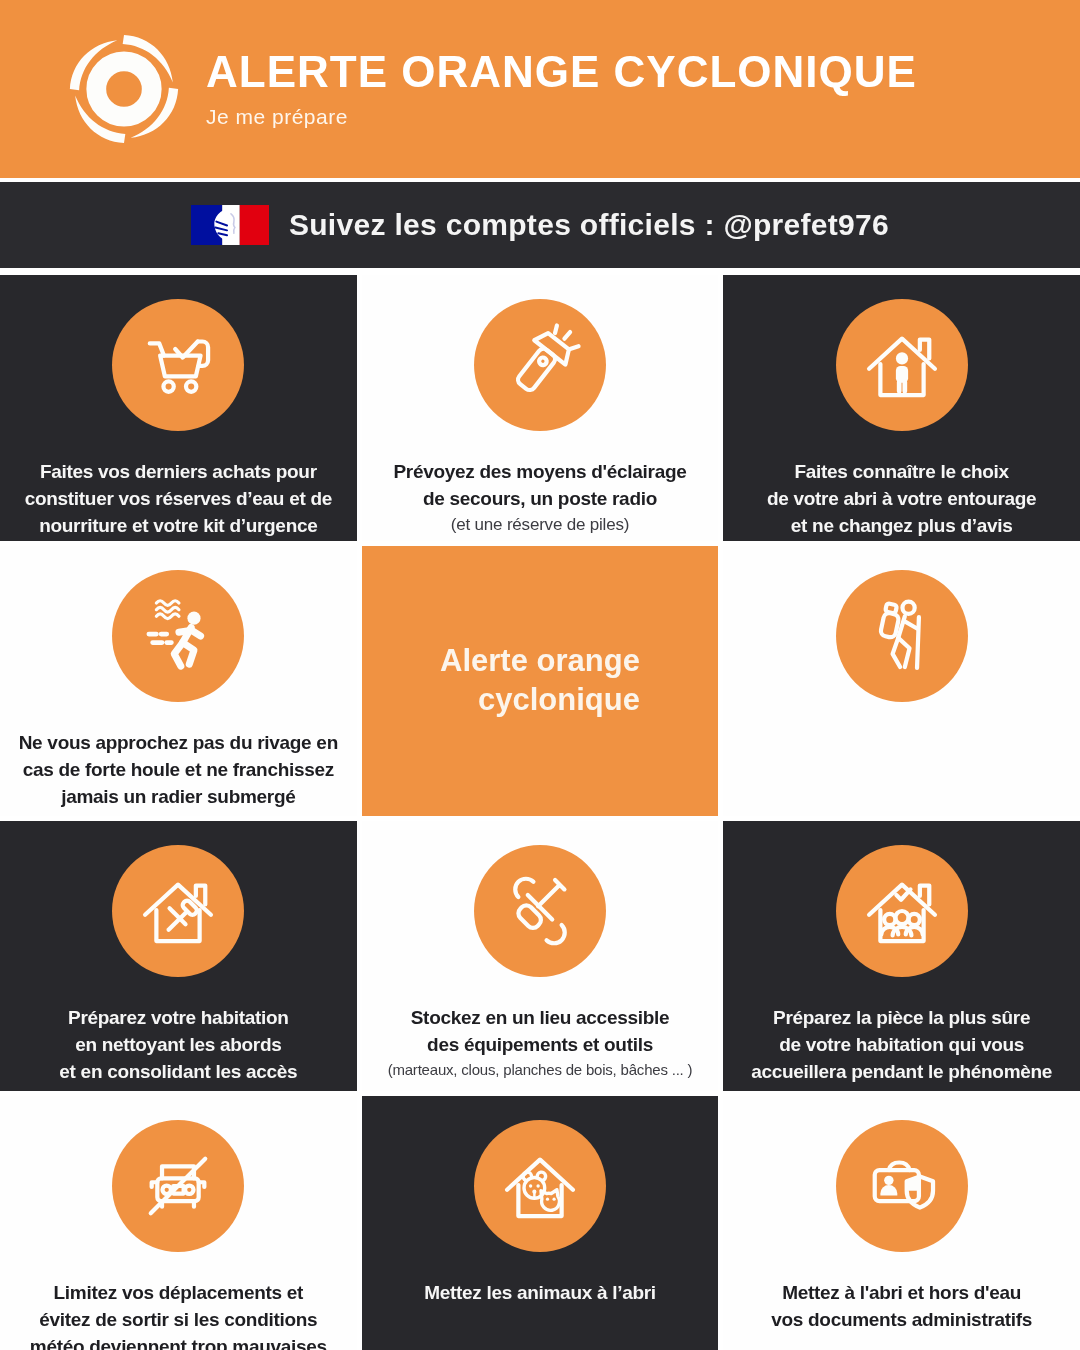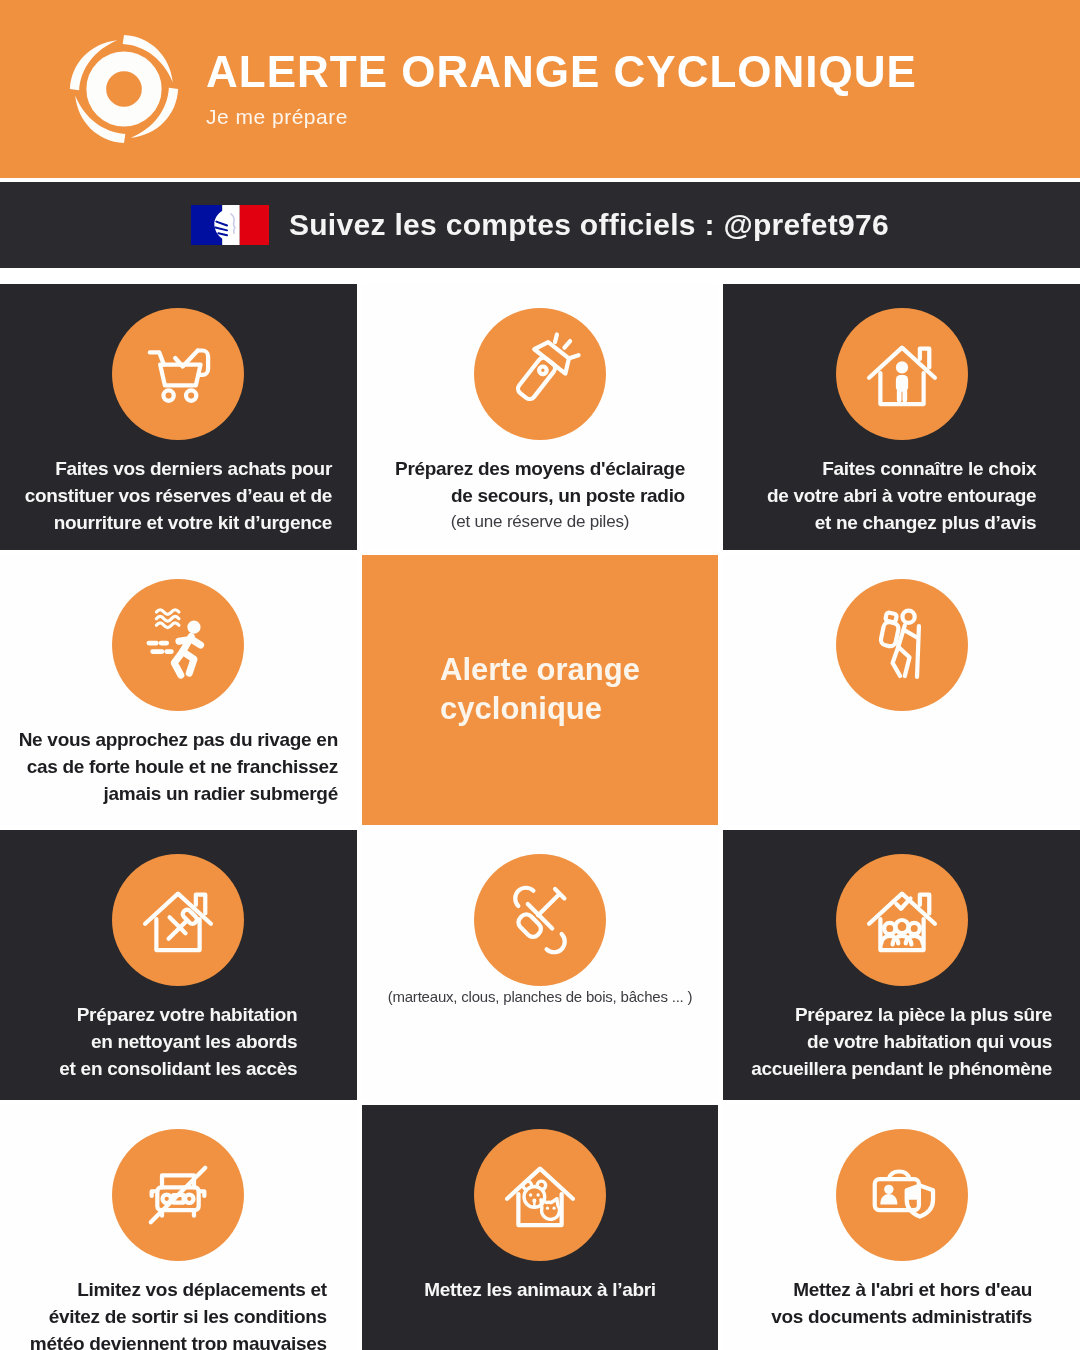--- a/index.html
+++ b/index.html
@@ -24,21 +24,21 @@
     line-height:1.05;
   }
   .header-subtitle {
     font-size:21px; font-weight:300; margin-top:10px; letter-spacing:0.5px;
     color:#FEF6EC;
   }
   
   .official-bar {
     height:86px; background:#2B2B2F;
     display:flex; align-items:center; justify-content:center;
-    gap:20px; margin-bottom:16px;
+    gap:20px; margin-bottom:7px;
   }
   .flag { width:78px; height:40px; flex:0 0 auto; }
   .official-text { color:#F4F4F4; font-size:30px; font-weight:bold; letter-spacing:0.3px; }
   
   .grid {
     height:1078px;
     display:grid;
     grid-template-columns:1fr 1fr 1fr;
     grid-template-rows:266px 270px 270px auto;
     gap:5px;
@@ -54,38 +54,38 @@
     background:#F09242;
     justify-content:center; padding:0;
   }
   .icon-circle {
     width:132px; height:132px; border-radius:50%;
     background:#F09242; flex:0 0 auto;
     display:flex; align-items:center; justify-content:center;
   }
   .icon-circle svg { width:94px; height:94px; }
   .cell-text {
-    margin-top:16px;
+    margin-top:28px;
     font-size:19px; font-weight:bold;
     letter-spacing:-0.3px;
     line-height:1.42;
-    text-align:right;
+    text-align:center;
     white-space:pre-line;
   }
   .dark .cell-text  { color:#F6F6F6; }
   .light .cell-text { color:#1E1E22; }
   .cell-note {
     font-weight:normal; letter-spacing:-0.2px;
     font-size:17px; color:#3C3C42; text-align:left; margin-top:2px;
     white-space:pre-line;
   }
   .cell-note.small { font-size:15px; }
   .center-title {
     color:#FCF5EC; font-size:31px; font-weight:bold;
-    text-align:left; line-height:1.25; white-space:pre-line;
+    text-align:right; line-height:1.25; white-space:pre-line;
   }
   .st { fill:none; stroke:#FDFDFB; stroke-width:4.5; stroke-linecap:round; stroke-linejoin:round; }
   .fw { fill:#FDFDFB; stroke:none; }
 </style>
 </head>
 <body>
 
 <div class="header">
   <svg class="cyclone" viewBox="0 0 100 100">
     <circle cx="50" cy="50" r="21" fill="none" stroke="#FDFDFB" stroke-width="15"></circle>
@@ -136,21 +136,21 @@
     <div class="icon-circle">
       <svg viewBox="0 0 100 100">
         <g transform="rotate(38,50,50)">
           <path class="st" d="M36,18 h28 l7,15 h-42 z"></path>
           <rect class="st" x="40" y="33" width="20" height="46" rx="6"></rect>
           <circle class="st" cx="50" cy="45" r="4"></circle>
         </g>
         <path class="st" d="M79,14 l6,-7 M85,25 l9,-3 M69,8 l2,-8" transform="translate(-3,8)"></path>
       </svg>
     </div>
-    <div class="cell-text">Préparez des moyens d'éclairage
+    <div class="cell-text">Prévoyez des moyens d'éclairage
 de secours, un poste radio</div>
     <div class="cell-note">(et une réserve de piles)</div>
   </div>
 
   <div class="cell dark">
     <div class="icon-circle">
       <svg viewBox="0 0 100 100">
         <path class="st" d="M15,54 L50,22 L85,54"></path>
         <path class="st" d="M69,34 v-11 h10 v20"></path>
         <path class="st" d="M27,49 V82 H73 V49"></path>
@@ -223,20 +223,22 @@
   <div class="cell light">
     <div class="icon-circle">
       <svg viewBox="0 0 100 100">
         <path class="st" d="M43,19 A11,11 0 1,0 27,35"></path>
         <path class="st" d="M37,33 L63,59"></path>
         <path class="st" d="M57,81 A11,11 0 1,0 73,65"></path>
         <path class="st" d="M66,17 L76,27 M71,22 L48,45"></path>
         <rect class="st" x="31" y="43" width="16" height="26" rx="7" transform="rotate(-45,39,56)"></rect>
       </svg>
     </div>
+    <div class="cell-text">Stockez en un lieu accessible
+des équipements et outils</div>
     <div class="cell-note small">(marteaux, clous, planches de bois, bâches ... )</div>
   </div>
 
   <div class="cell dark">
     <div class="icon-circle">
       <svg viewBox="0 0 100 100">
         <path class="st" d="M15,54 L50,22 L85,54"></path>
         <path class="st" d="M69,34 v-11 h10 v20"></path>
         <path class="st" d="M27,49 V82 H73 V49"></path>
         <path class="st" d="M44,33 l5,5 l10,-11"></path>

